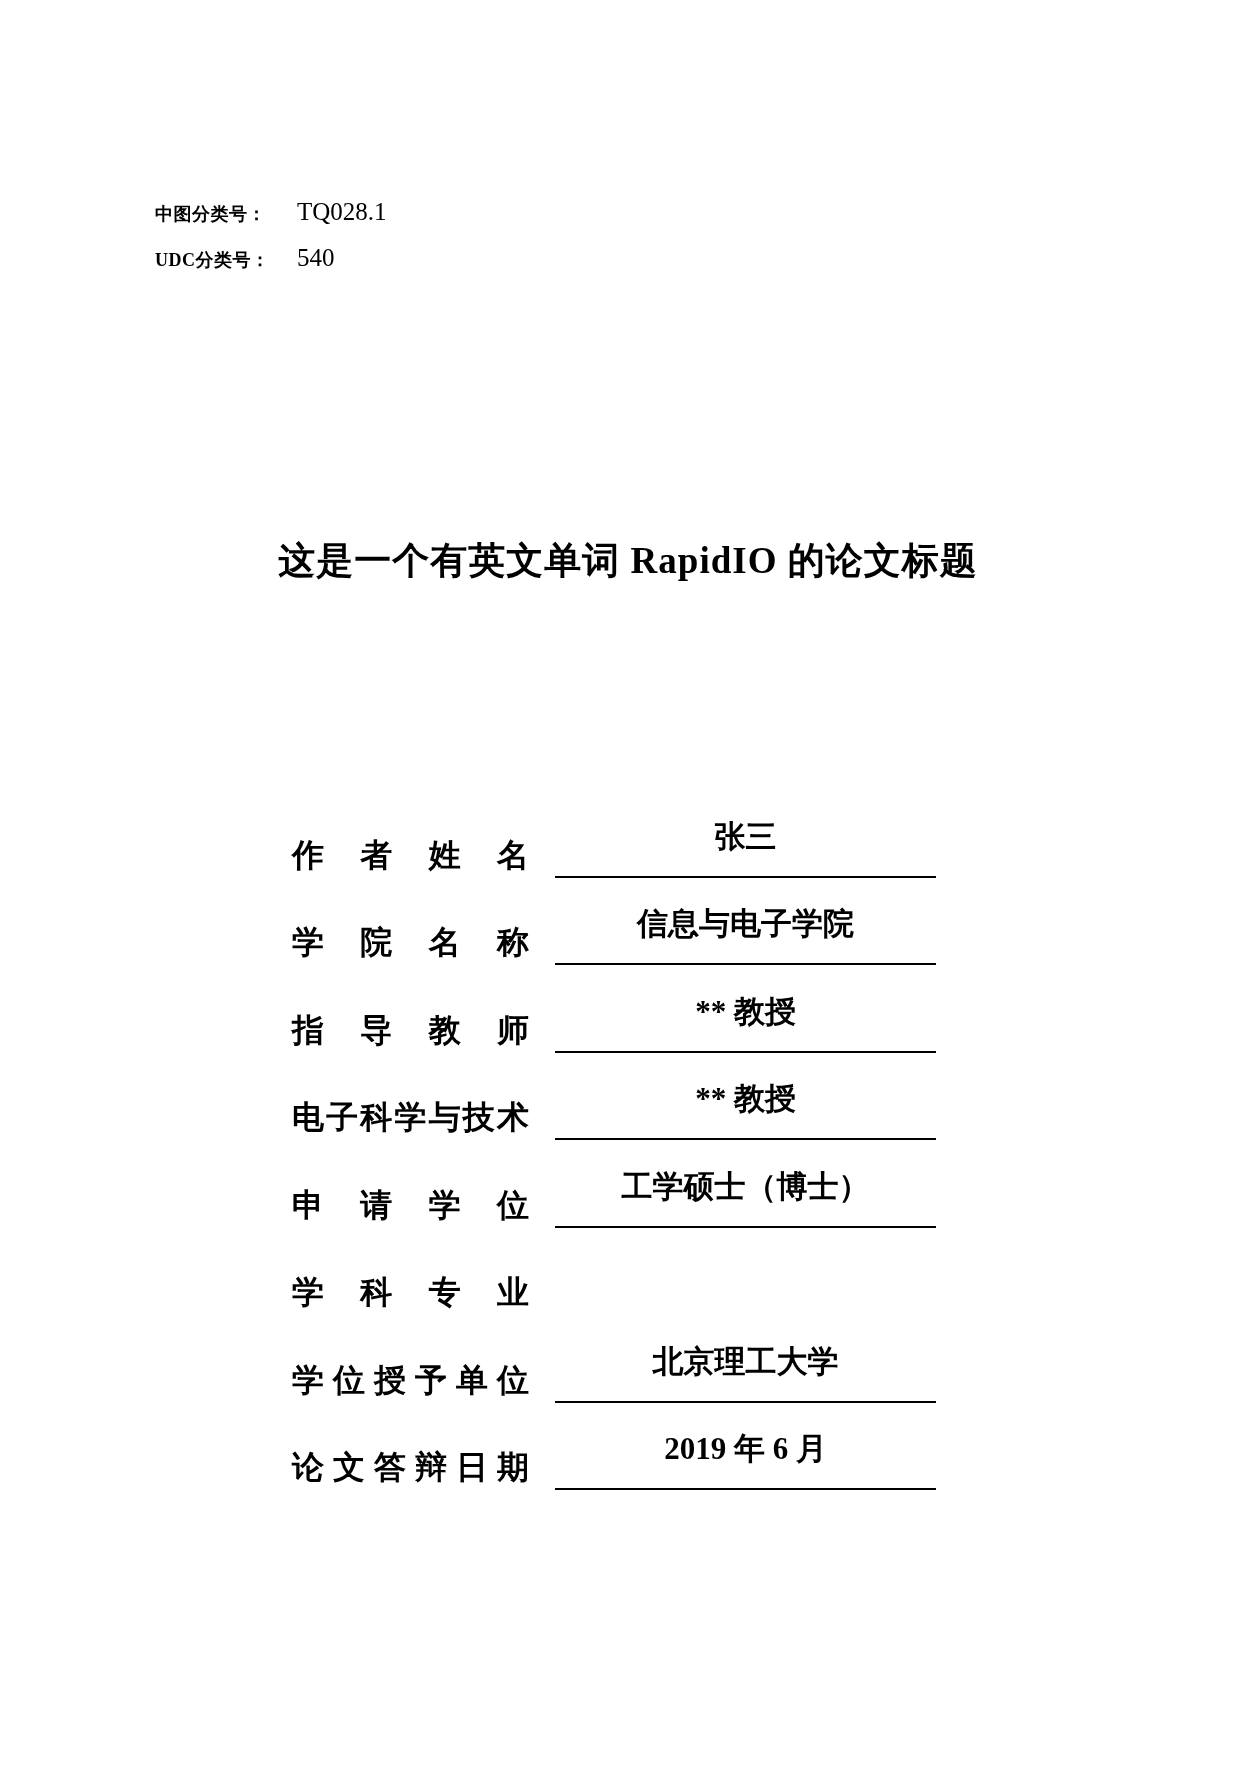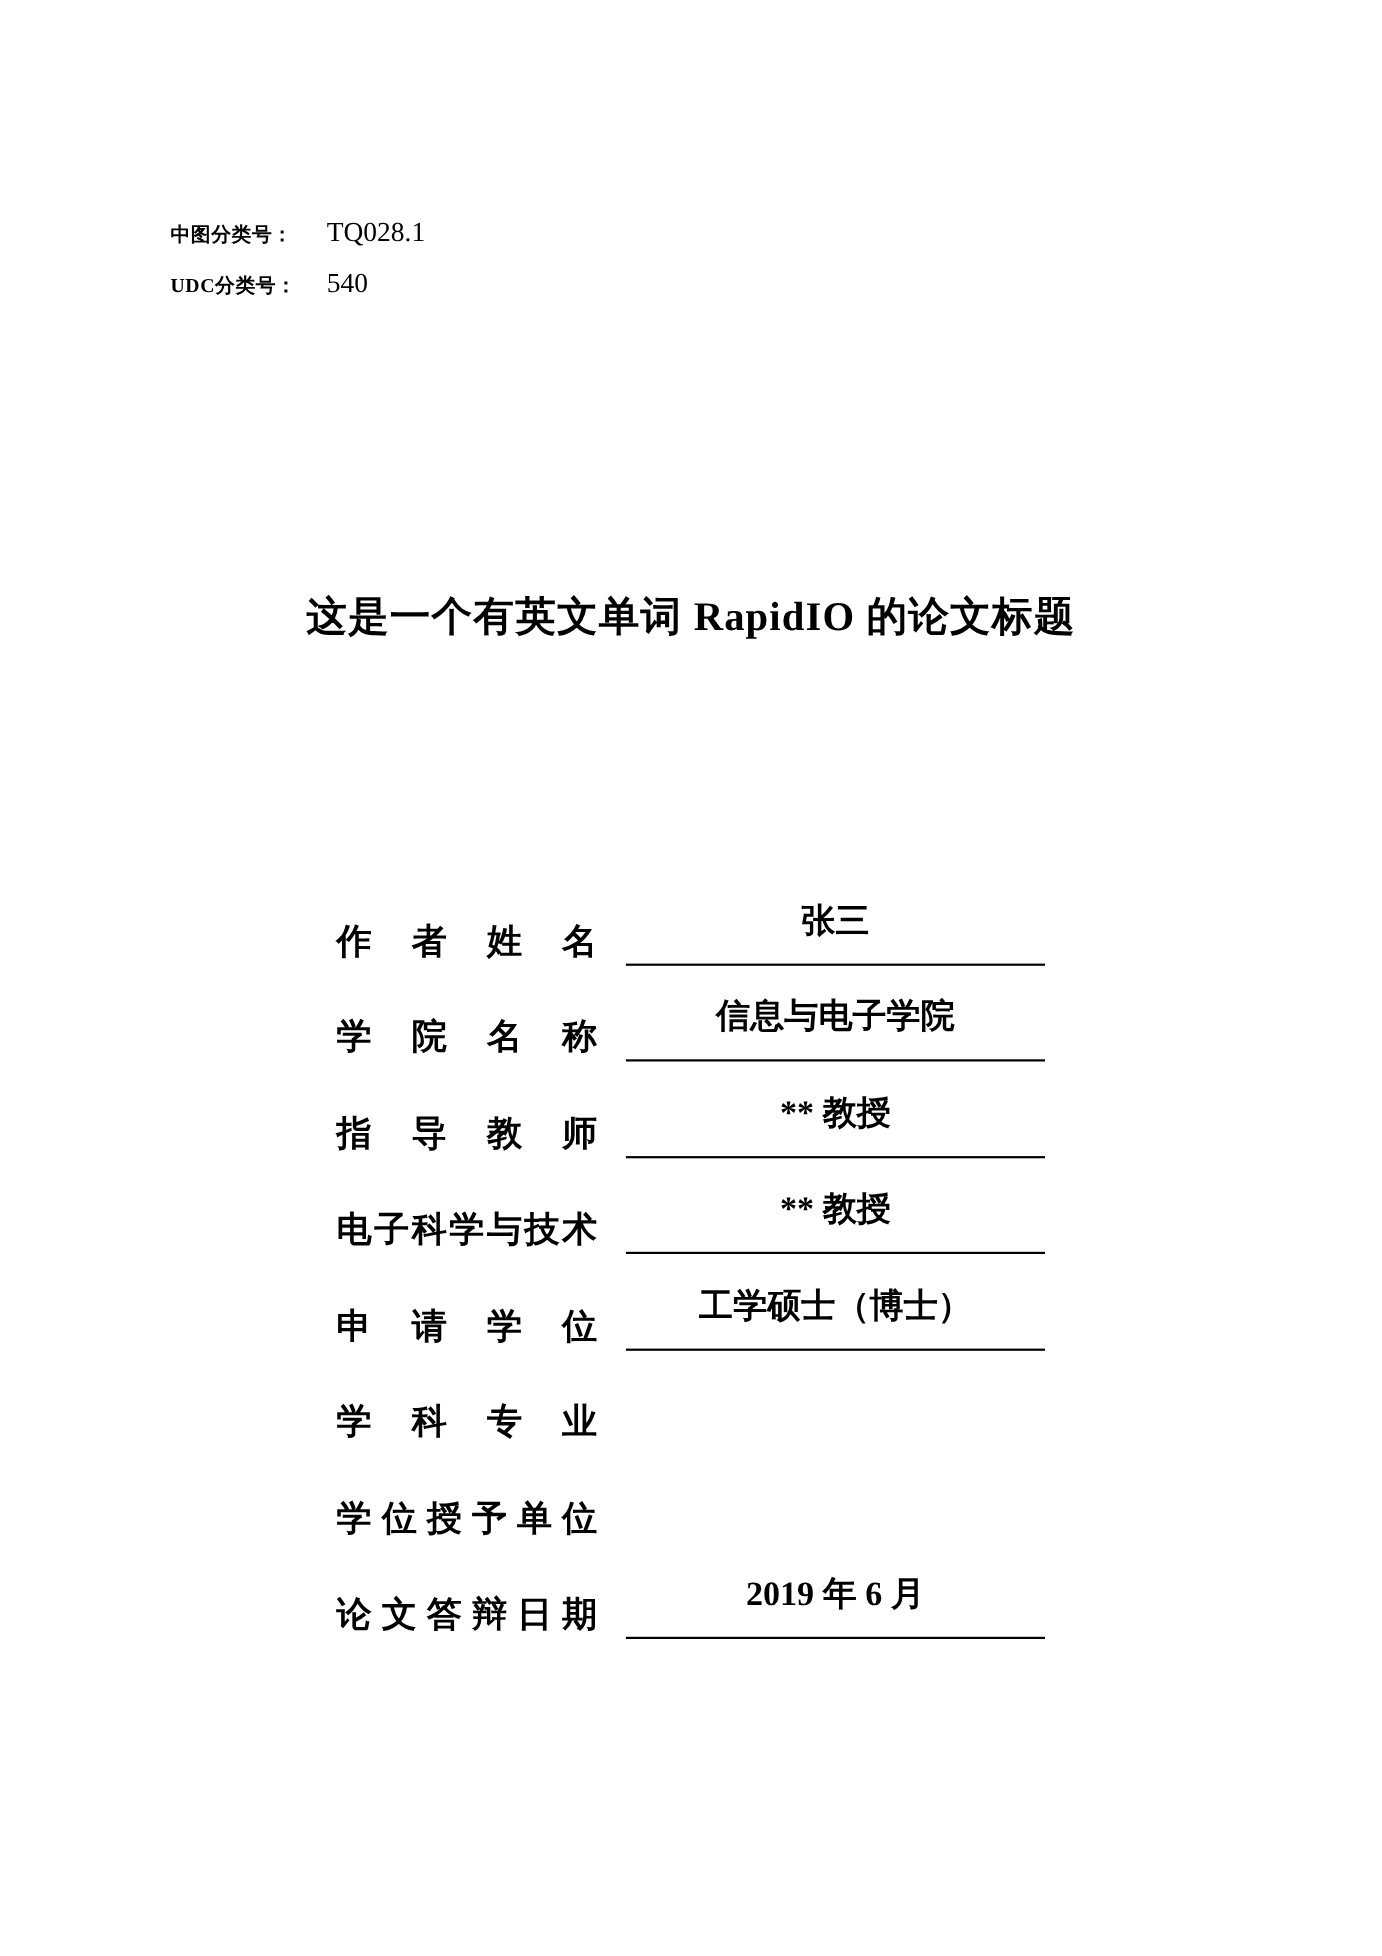--- a/index.html
+++ b/index.html
@@ -60,21 +60,21 @@
     font-size: 37px;
     font-weight: 700;
     font-family: Liberation Serif, serif;
     letter-spacing: 1px;
     white-space: nowrap;
   }
 
   
   .thesis-form {
     position: absolute;
-    left: 306px;
+    left: 292px;
     top: 790px;
     width: 646px;
   }
   .form-row {
     display: flex;
     align-items: flex-end;
     height: 87.5px;
     width: 646px;
   }
   .field-label {
@@ -146,20 +146,21 @@
       <span class="field-label">申请学位</span>
       <span class="field-value">工学硕士（博士）</span>
     </div>
 
     <div class="form-row">
       <span class="field-label">学科专业</span>
     </div>
 
     <div class="form-row">
       <span class="field-label">学位授予单位</span>
+      <span class="field-value">北京理工大学</span>
     </div>
 
     <div class="form-row">
       <span class="field-label">论文答辩日期</span>
       <span class="field-value">2019 年 6 月</span>
     </div>
 
   </div>
 
 </div>

